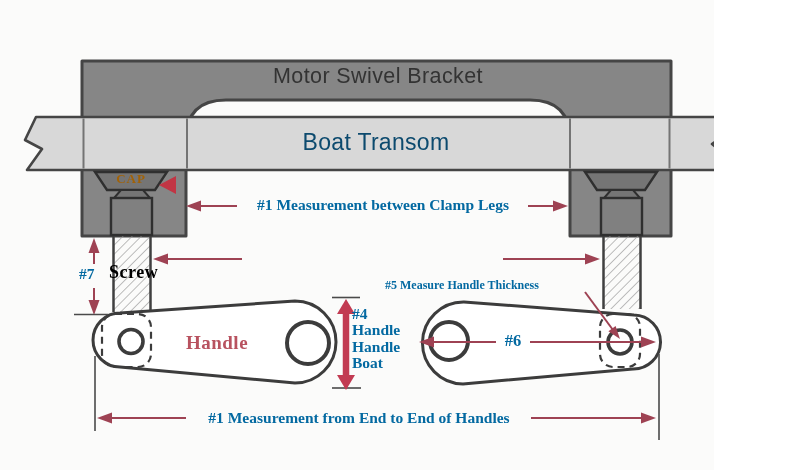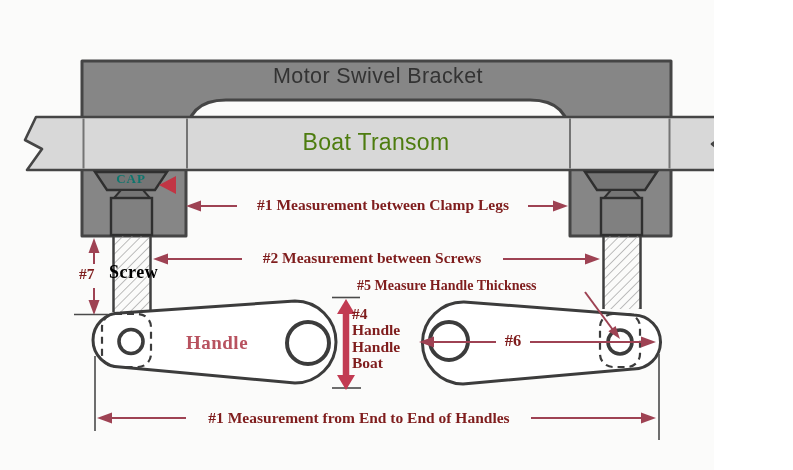--- a/index.html
+++ b/index.html
@@ -4,27 +4,27 @@
 <style>
   html,body{margin:0;padding:0;background:#fff;}
   .stage{
     position:relative;width:714px;height:470px;background:#fbfbfa;
     overflow:hidden;font-family:"Liberation Serif",serif;
   }
   .stage svg{position:absolute;left:0;top:0;}
   .lbl{position:absolute;white-space:nowrap;line-height:1.05;}
   .ctr{transform:translateX(-50%);}
   .sans{font-family:"Liberation Sans",sans-serif;}
-  .meas{font-family:"Liberation Serif",serif;font-weight:bold;font-size:15.5px;color:#7f1d1d;}
+  .meas{font-family:"Liberation Serif",serif;font-weight:bold;font-size:15.5px;color:#0369a1;}
   .title-bracket{font-size:21.5px;color:#333;letter-spacing:.4px;}
-  .title-transom{font-size:23px;color:#4d7c0f;letter-spacing:.3px;}
-  .cap-lbl{font-family:"Liberation Serif",serif;font-weight:bold;font-size:13px;color:#0f766e;letter-spacing:1px;}
+  .title-transom{font-size:23px;color:#0c4a6e;letter-spacing:.3px;}
+  .cap-lbl{font-family:"Liberation Serif",serif;font-weight:bold;font-size:13px;color:#a16207;letter-spacing:1px;}
   .screw-lbl{font-family:"Liberation Serif",serif;font-weight:bold;font-size:18px;color:#000000;letter-spacing:.5px;}
   .handle-lbl{font-family:"Liberation Serif",serif;font-weight:bold;font-size:19px;color:#b8525f;letter-spacing:.5px;}
-  .m5-lbl{font-size:14px;}
+  .m5-lbl{font-size:12px;margin-left:28px;}
   .m6-lbl{font-size:16.5px;}
   .m4-block div{margin:0;padding:0;line-height:16.3px;}
 </style>
 </head>
 <body>
 
 <div class="stage">
 
 <svg width="793" height="470" viewBox="0 0 793 470">
   <defs>
@@ -138,21 +138,20 @@
 </svg>
 
 <div class="lbl sans title-bracket ctr" style="left:378px;top:65px;">Motor Swivel Bracket</div>
 
 <div class="lbl sans title-transom ctr" style="left:376px;top:130px;">Boat Transom</div>
 
 <div class="lbl cap-lbl ctr" style="left:131px;top:172px;">CAP</div>
 
 <div class="lbl meas ctr" style="left:383px;top:197px;">#1 Measurement between Clamp Legs</div>
 
-<div class="lbl meas ctr" style="left:372px;top:250px;">#2 Measurement between Screws</div>
 
 <div class="lbl meas" style="left:79px;top:266px;">#7</div>
 
 <div class="lbl screw-lbl" style="left:109px;top:263px;">Screw</div>
 
 <div class="lbl meas m5-lbl" style="left:357px;top:279px;">#5 Measure Handle Thickness</div>
 
 <div class="lbl meas m4-block" style="left:352px;top:306px;">
   <div>#4</div>
   <div>Handle</div>

